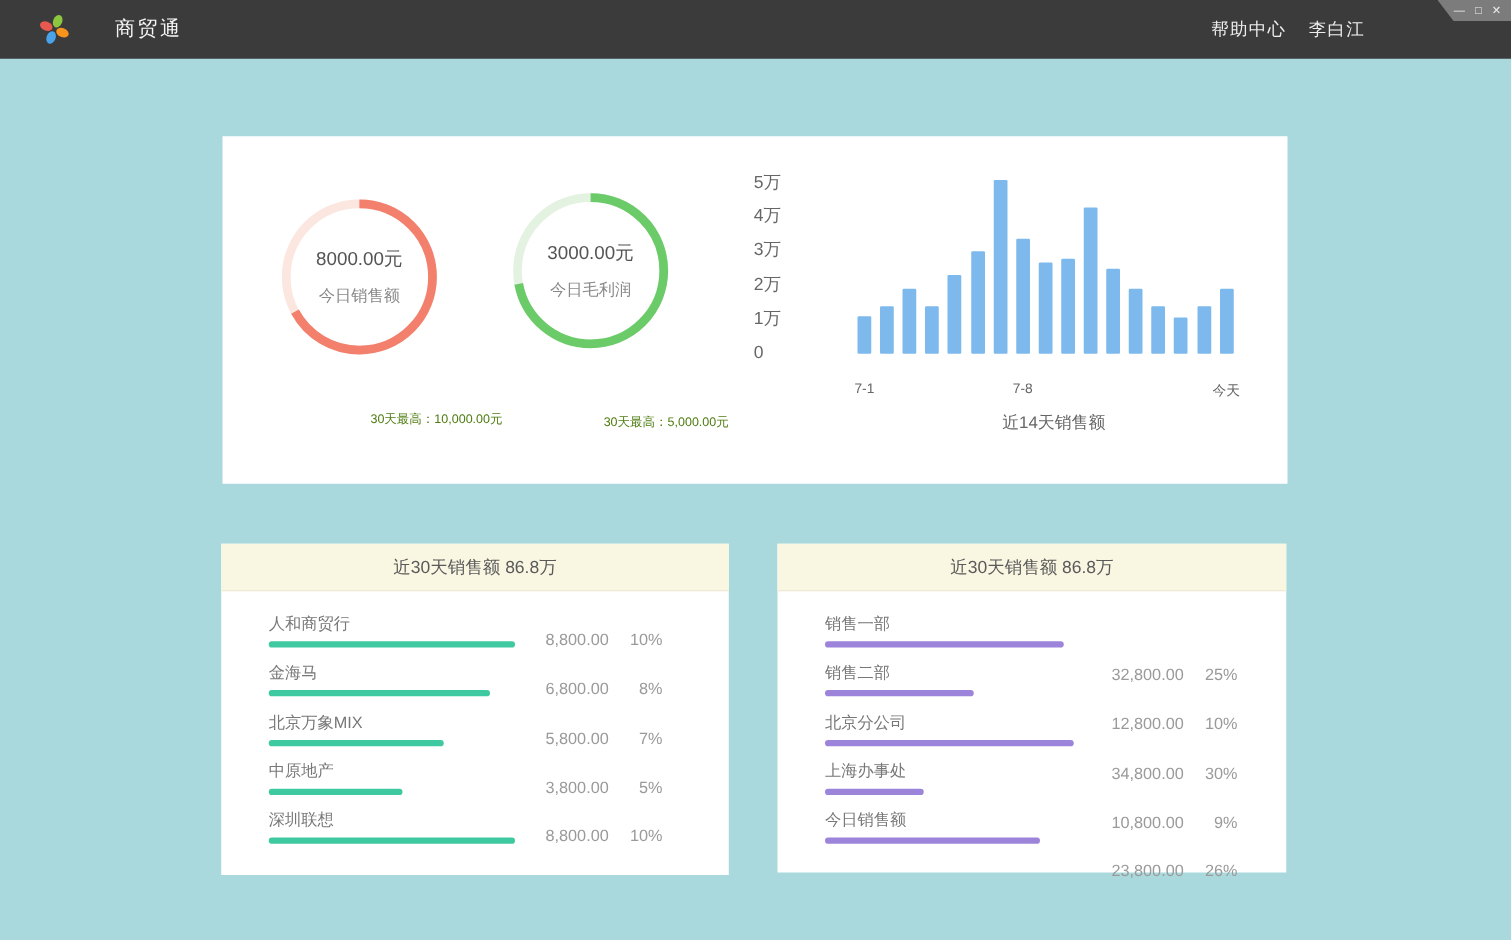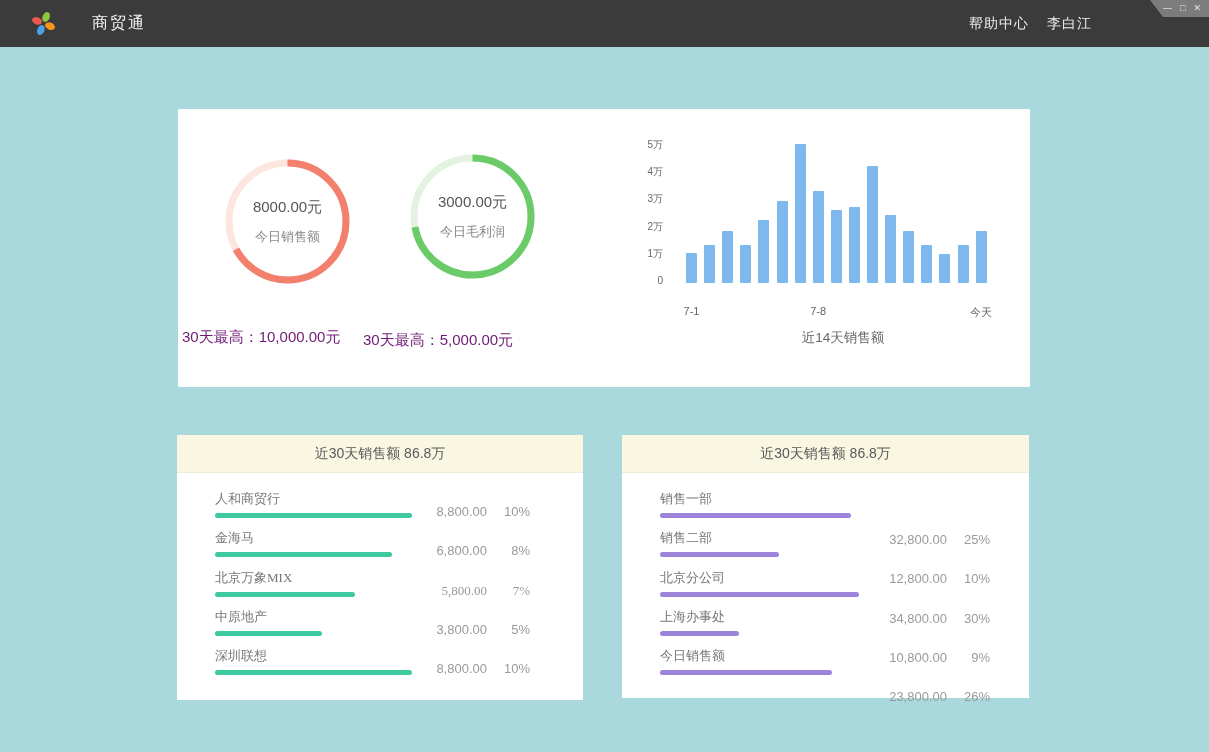--- a/index.html
+++ b/index.html
@@ -23,29 +23,29 @@
   #overview-card { left:178px; top:109px; width:852px; height:278px; }
 
   
   .donut { position:absolute; width:125px; height:125px; }
   #donut-sales { left:47px; top:50px; }
   #donut-profit { left:232px; top:45px; }
   .donut svg { position:absolute; inset:0; }
   .donut-center { position:absolute; inset:0; display:flex; flex-direction:column; align-items:center; justify-content:center; gap:11px; }
   .donut-value { font-size:15px; color:#555; }
   .donut-label { font-size:13px; color:#888; }
-  .donut-footer { position:absolute; width:220px; text-align:left; font-size:15px; color:#701a75; }
+  .donut-footer { position:absolute; width:220px; text-align:right; font-size:10px; color:#4d7c0f; }
   #footer-sales { left:4px; top:219px; }
   #footer-profit { left:185px; top:222px; }
 
   
   #plot { position:absolute; left:508px; top:30px; width:310px; height:144px; }
   .vbar { position:absolute; bottom:0; width:11px; border-radius:1px; }
   #yaxis { position:absolute; left:425px; top:30px; width:60px; height:150px; }
-  .ytick { position:absolute; right:0; width:60px; height:14px; line-height:14px; text-align:right; font-size:10px; color:#666; }
+  .ytick { position:absolute; right:0; width:60px; height:14px; line-height:14px; text-align:left; font-size:14px; color:#666; }
   #xaxis { position:absolute; left:0; top:196px; width:852px; height:16px; }
   .xtick { position:absolute; transform:translateX(-50%); font-size:11px; color:#666; margin-left:508px; white-space:nowrap; }
   #chart-caption { position:absolute; left:565px; top:220px; width:200px; text-align:center; font-size:13.5px; color:#666; }
 
   
   #rank-left  { left:177px; top:435px; width:406px; height:265px; }
   #rank-right { left:622px; top:435px; width:407px; height:263px; }
   .rank-header { height:38px; background:#f9f6e2; border-bottom:1px solid #efebd8; display:flex; align-items:center; justify-content:center; font-size:14px; color:#5a5a5a; }
   .rank-body { position:absolute; left:0; top:38px; right:0; bottom:0; }
   .rank-row { position:absolute; left:0; right:0; height:38px; }
@@ -156,21 +156,21 @@
     </div>
   </div>
       <div class="rank-row" style="top: 57.3px;">
     <div class="row-label">金海马</div>
     <div class="row-bar" style="width: 177px; background: rgb(63, 201, 160);"></div>
     <div class="row-nums">
       <span class="row-value">6,800.00</span>
       <span class="row-pct">8%</span>
     </div>
   </div>
-      <div class="rank-row" style="top: 96.6px; font-family: Liberation Serif, serif;">
+      <div class="rank-row" style="top: 96.6px;">
     <div class="row-label">北京万象MIX</div>
     <div class="row-bar" style="width: 140px; background: rgb(63, 201, 160);"></div>
     <div class="row-nums">
       <span class="row-value">5,800.00</span>
       <span class="row-pct">7%</span>
     </div>
   </div>
       <div class="rank-row" style="top: 135.9px;">
     <div class="row-label">中原地产</div>
     <div class="row-bar" style="width: 107px; background: rgb(63, 201, 160);"></div>

